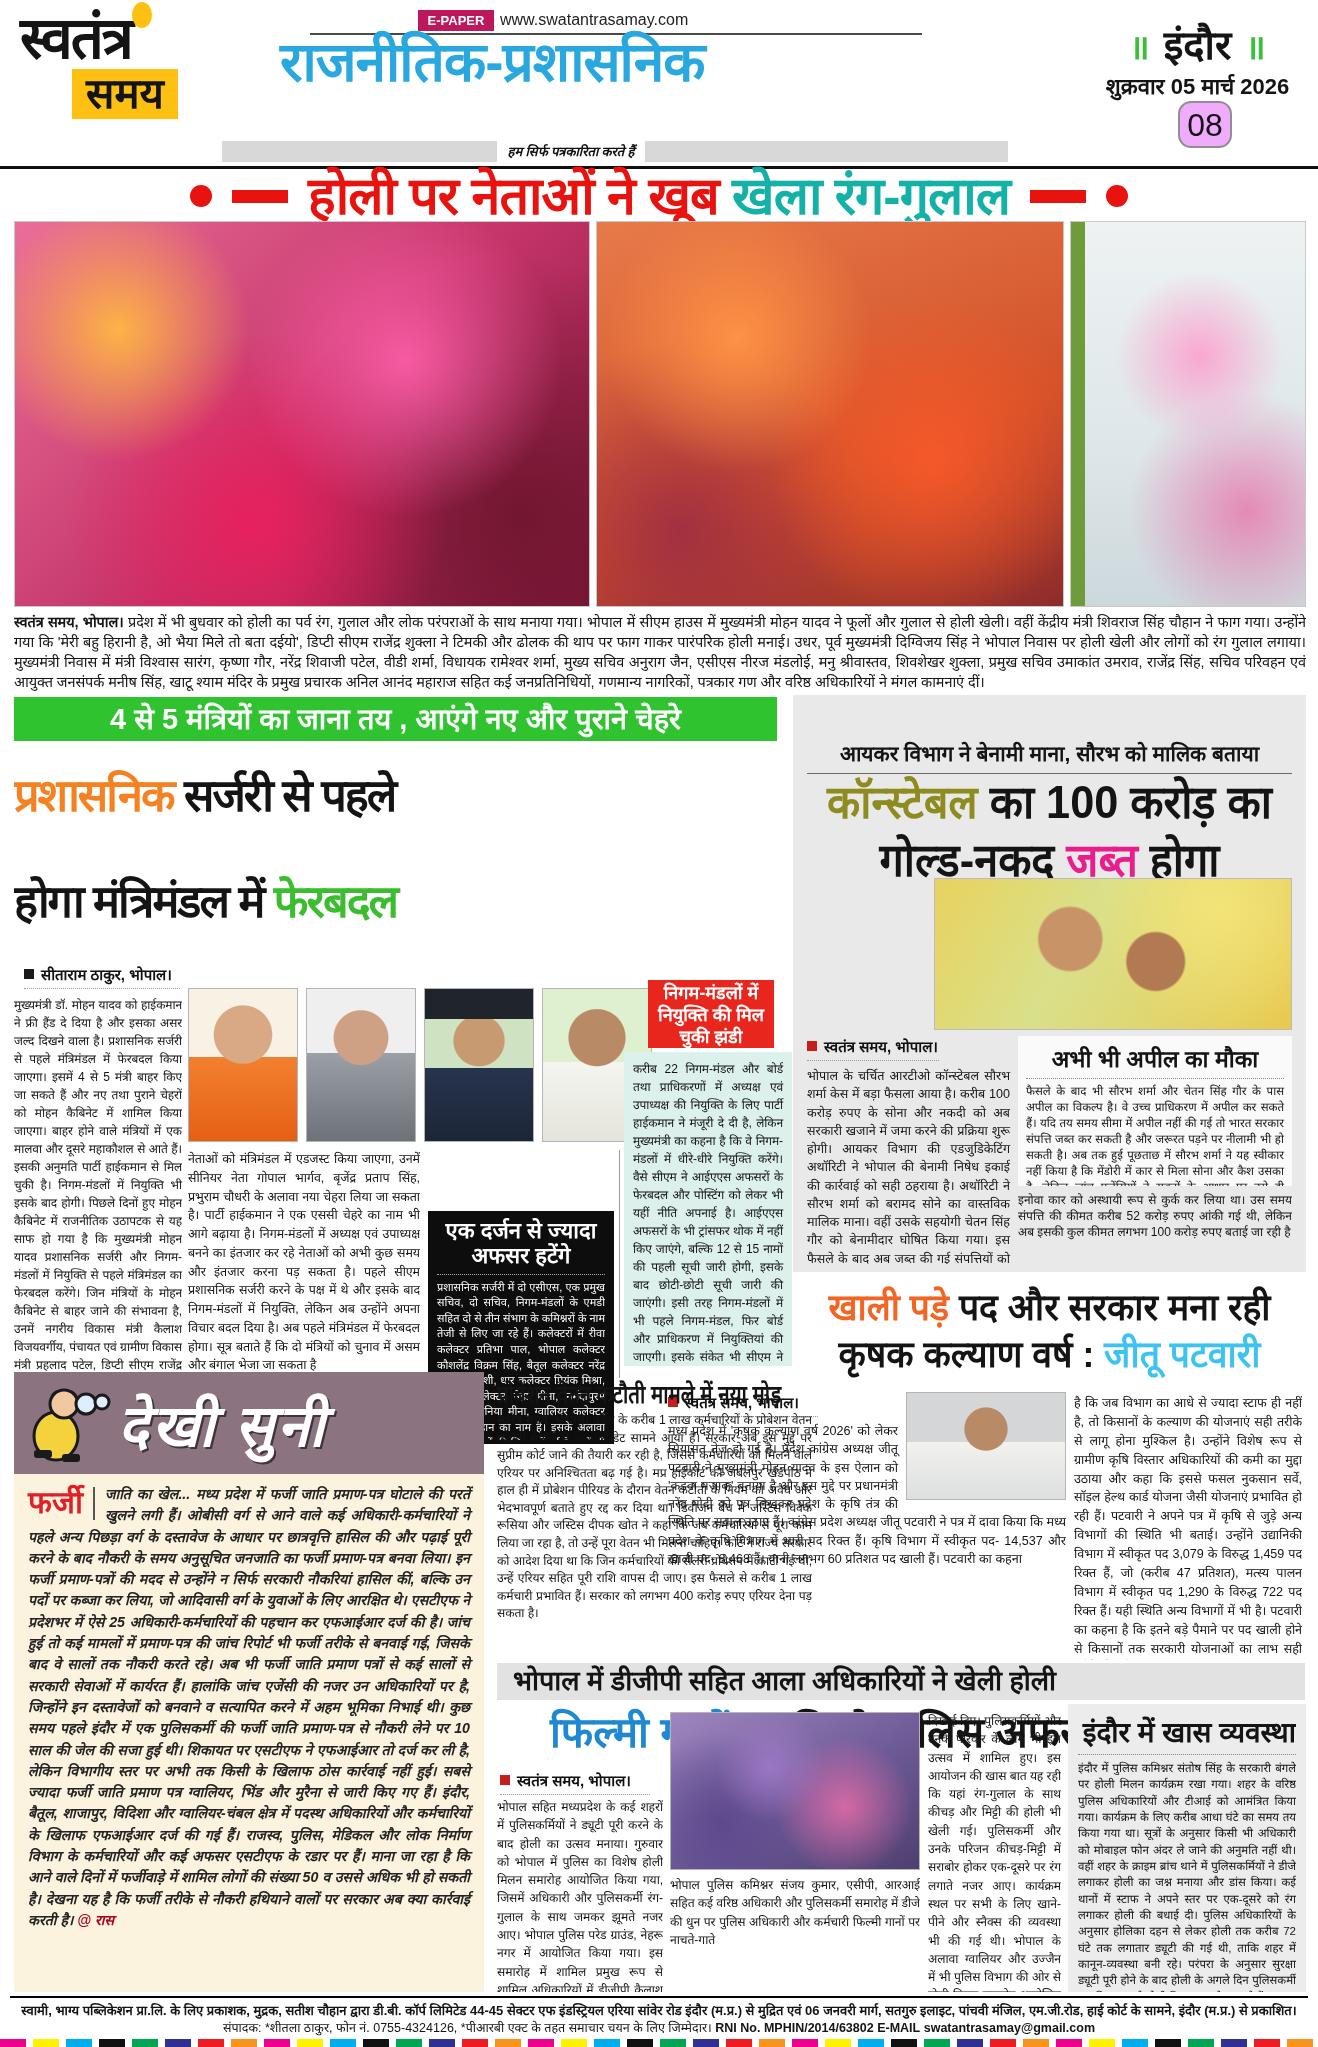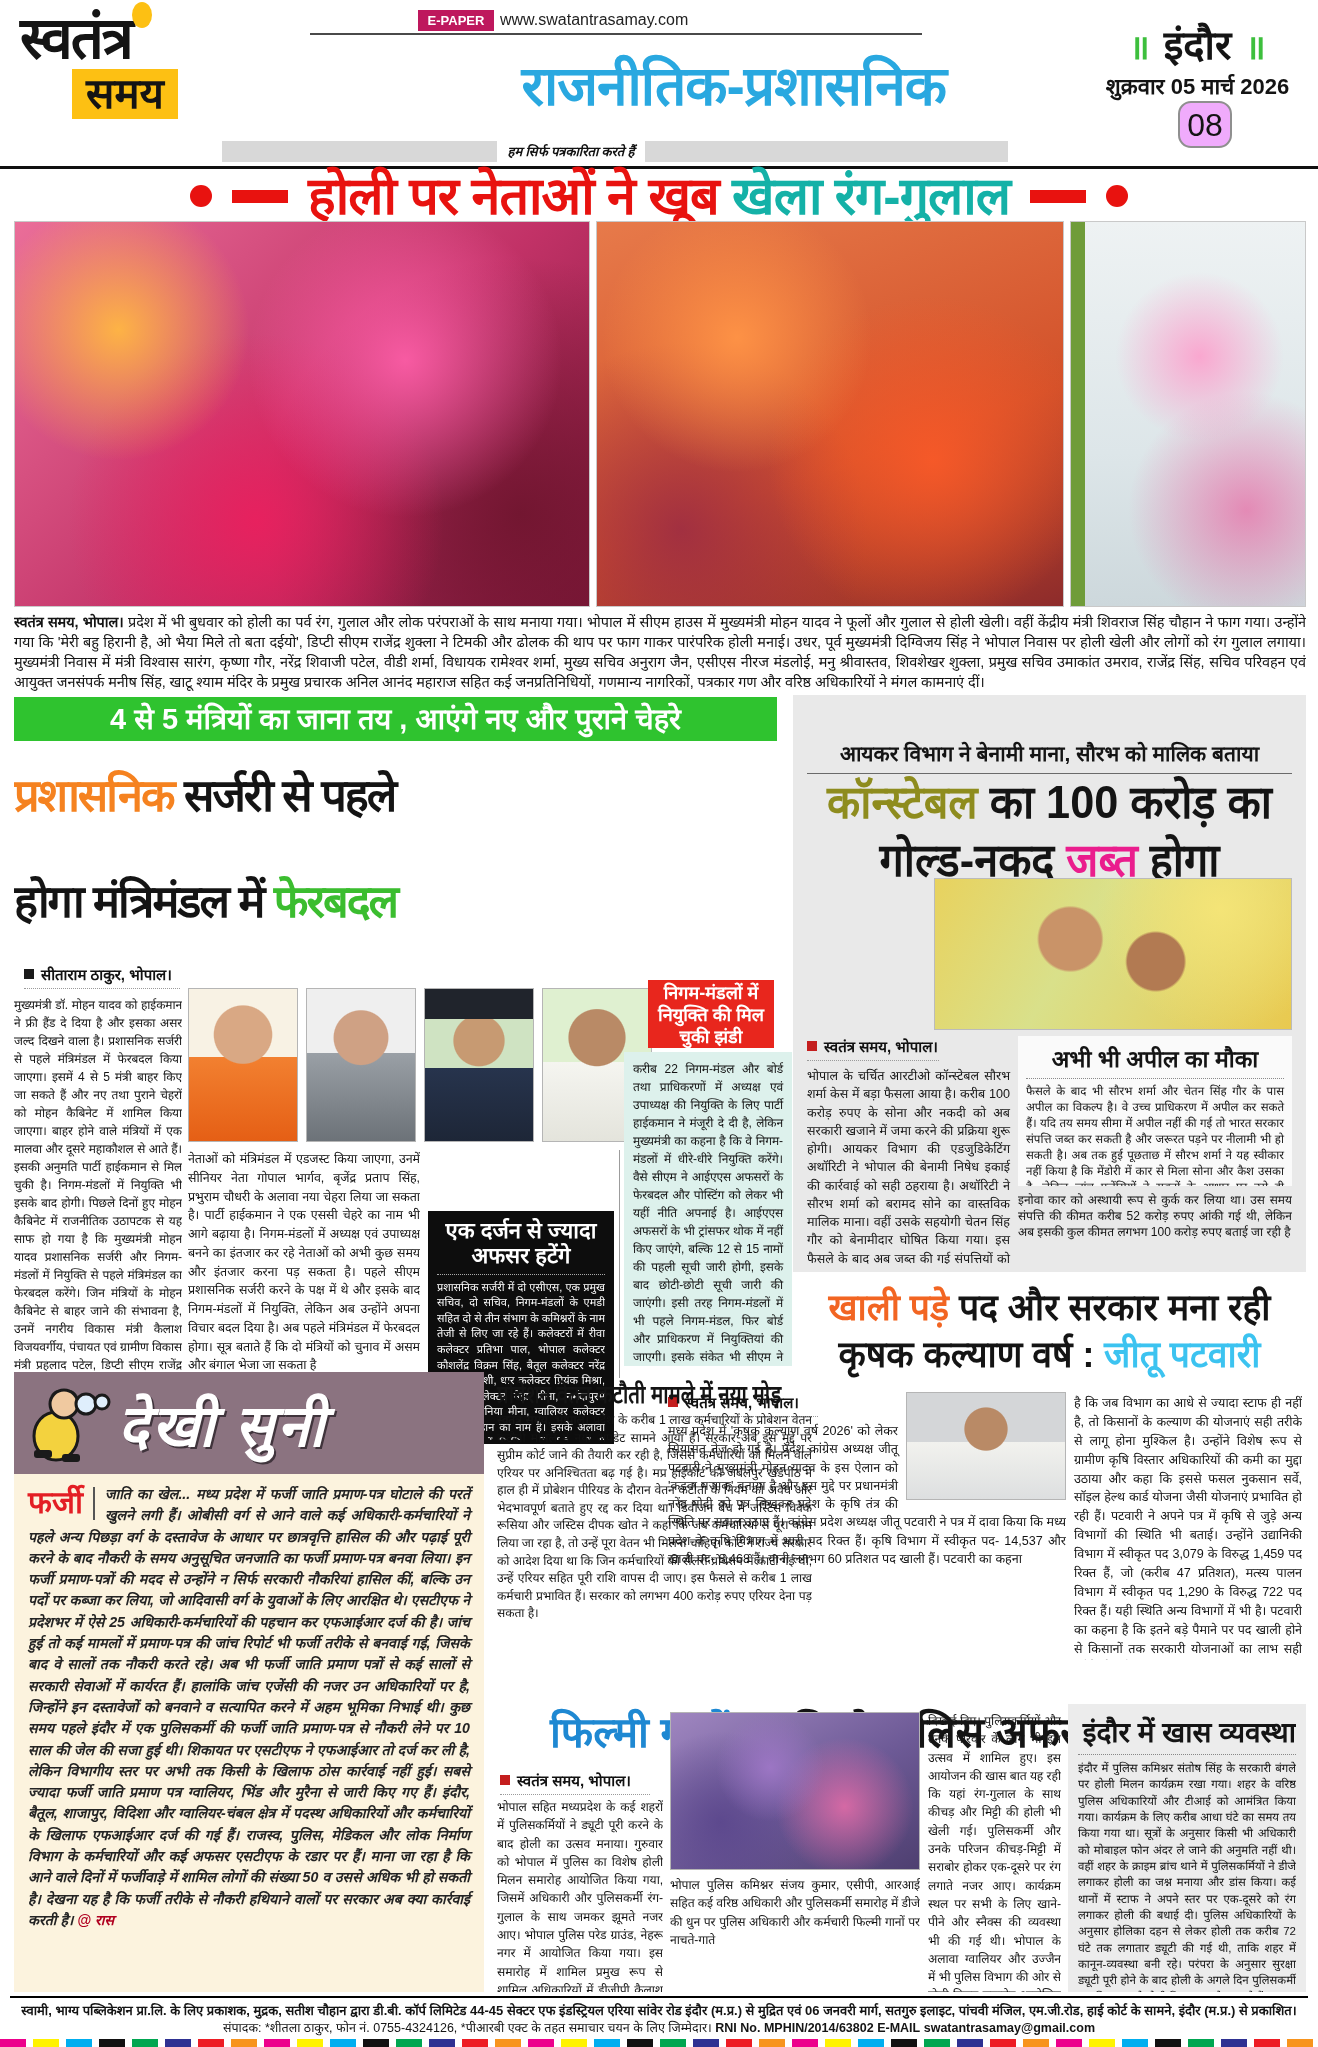--- a/index.html
+++ b/index.html
@@ -12,22 +12,22 @@
   
   .masthead{left:20px;top:8px;width:205px;height:158px;}
   .m1{font-size:58px;font-weight:bold;color:#141414;line-height:1.05;letter-spacing:-2px;}
   .m-dot{position:absolute;left:112px;top:-6px;width:20px;height:26px;border-radius:50%;background:#fdc013;}
   .m2{display:inline-block;background:#fdc013;color:#141414;font-size:42px;font-weight:bold;
       padding:0 14px;margin-left:52px;line-height:1.2;}
   .epaper{left:418px;top:10px;width:76px;height:21px;background:#be185d;color:#fff;
           font-size:13px;font-weight:bold;text-align:center;line-height:21px;}
   .website{left:500px;top:11px;font-size:16px;color:#222;}
   .hline{left:310px;top:33px;width:612px;border-top:2px solid #4a4a4a;}
-  .section-title{left:296px;top:34px;width:650px;text-align:right;font-size:55px;font-weight:bold;
-                 color:#29a8e0;line-height:1.05;letter-spacing:-1px;white-space:nowrap;margin-top:24px;}
+  .section-title{left:280px;top:34px;width:650px;text-align:left;font-size:55px;font-weight:bold;
+                 color:#29a8e0;line-height:1.05;letter-spacing:-1px;white-space:nowrap;}
   .tagbar{top:141px;height:21px;background:#d8d8d8;}
   .tagbar.l{left:222px;width:275px;}
   .tagbar.r{left:645px;width:363px;}
   .tagline{left:495px;top:141px;width:152px;text-align:center;font-family:"Liberation Serif",serif;
            font-style:italic;font-weight:bold;font-size:13px;line-height:21px;color:#111;}
   .edition{left:1085px;top:16px;width:225px;text-align:center;font-size:40px;font-weight:bold;white-space:nowrap;}
   .ed-mark{color:#3dbf3d;font-weight:bold;padding:0 14px;font-size:34px;}
   .dateline{left:1085px;top:70px;width:225px;text-align:center;font-size:22px;font-weight:bold;}
   .pagenum{left:1178px;top:101px;width:54px;height:47px;border:2px solid #8f8f8f;border-radius:13px;
            font-size:32px;text-align:center;line-height:45px;background:#f0abfc;}
@@ -314,20 +314,21 @@
       <span>जाति का खेल... मध्य प्रदेश में फर्जी जाति प्रमाण-पत्र घोटाले की परतें खुलने लगी हैं। ओबीसी वर्ग से आने वाले कई अधिकारी-कर्मचारियों ने पहले अन्य पिछड़ा वर्ग के दस्तावेज के आधार पर छात्रवृत्ति हासिल की और पढ़ाई पूरी करने के बाद नौकरी के समय अनुसूचित जनजाति का फर्जी प्रमाण-पत्र बनवा लिया। इन फर्जी प्रमाण-पत्रों की मदद से उन्होंने न सिर्फ सरकारी नौकरियां हासिल कीं, बल्कि उन पदों पर कब्जा कर लिया, जो आदिवासी वर्ग के युवाओं के लिए आरक्षित थे। एसटीएफ ने प्रदेशभर में ऐसे 25 अधिकारी-कर्मचारियों की पहचान कर एफआईआर दर्ज की है। जांच हुई तो कई मामलों में प्रमाण-पत्र की जांच रिपोर्ट भी फर्जी तरीके से बनवाई गई, जिसके बाद वे सालों तक नौकरी करते रहे। अब भी फर्जी जाति प्रमाण पत्रों से कई सालों से सरकारी सेवाओं में कार्यरत हैं। हालांकि जांच एजेंसी की नजर उन अधिकारियों पर है, जिन्होंने इन दस्तावेजों को बनवाने व सत्यापित करने में अहम भूमिका निभाई थी। कुछ समय पहले इंदौर में एक पुलिसकर्मी की फर्जी जाति प्रमाण-पत्र से नौकरी लेने पर 10 साल की जेल की सजा हुई थी। शिकायत पर एसटीएफ ने एफआईआर तो दर्ज कर ली है, लेकिन विभागीय स्तर पर अभी तक किसी के खिलाफ ठोस कार्रवाई नहीं हुई। सबसे ज्यादा फर्जी जाति प्रमाण पत्र ग्वालियर, भिंड और मुरैना से जारी किए गए हैं। इंदौर, बैतूल, शाजापुर, विदिशा और ग्वालियर-चंबल क्षेत्र में पदस्थ अधिकारियों और कर्मचारियों के खिलाफ एफआईआर दर्ज की गई हैं। राजस्व, पुलिस, मेडिकल और लोक निर्माण विभाग के कर्मचारियों और कई अफसर एसटीएफ के रडार पर हैं। माना जा रहा है कि आने वाले दिनों में फर्जीवाड़े में शामिल लोगों की संख्या 50 व उससे अधिक भी हो सकती है। देखना यह है कि फर्जी तरीके से नौकरी हथियाने वालों पर सरकार अब क्या कार्रवाई करती है। </span>
       <span class="dk-sign">@ रास</span>
     </div>
   </div>
 
   <div class="abs prob-head">प्रोबेशन वेतन कटौती मामले में नया मोड़</div>
   <div class="abs prob-body t">
     <span class="bold">स्वतंत्र समय, भोपाल। </span><span>प्रदेश के करीब 1 लाख कर्मचारियों के प्रोबेशन वेतन कटौती मामले में नया अपडेट सामने आया है। सरकार अब इस मुद्दे पर सुप्रीम कोर्ट जाने की तैयारी कर रही है, जिससे कर्मचारियों को मिलने वाले एरियर पर अनिश्चितता बढ़ गई है। मप्र हाईकोर्ट की जबलपुर खंडपीठ ने हाल ही में प्रोबेशन पीरियड के दौरान वेतन कटौती के नियम को अवैध और भेदभावपूर्ण बताते हुए रद्द कर दिया था। डिवीजन बेंच में जस्टिस विवेक रूसिया और जस्टिस दीपक खोत ने कहा कि जब कर्मचारियों से पूरा काम लिया जा रहा है, तो उन्हें पूरा वेतन भी मिलना चाहिए। कोर्ट ने राज्य सरकार को आदेश दिया था कि जिन कर्मचारियों की सैलरी प्रोबेशन में काटी गई थी, उन्हें एरियर सहित पूरी राशि वापस दी जाए। इस फैसले से करीब 1 लाख कर्मचारी प्रभावित हैं। सरकार को लगभग 400 करोड़ रुपए एरियर देना पड़ सकता है।</span>
   </div>
 
+  <div class="abs dgp-banner">भोपाल में डीजीपी सहित आला अधिकारियों ने खेली होली</div>
   <div class="abs filmi-head"><span class="c-blue">फिल्मी गानों</span><span> पर थिरके पुलिस अफसर, </span><span class="c-red2">कर्मचारी</span></div>
 
   <div class="abs byline filmi-byline">
     <span class="bsq" style="background:#c41e1e"></span>
     <span>स्वतंत्र समय, भोपाल।</span>
   </div>
   <div class="abs filmi-col1 t">भोपाल सहित मध्यप्रदेश के कई शहरों में पुलिसकर्मियों ने ड्यूटी पूरी करने के बाद होली का उत्सव मनाया। गुरुवार को भोपाल में पुलिस का विशेष होली मिलन समारोह आयोजित किया गया, जिसमें अधिकारी और पुलिसकर्मी रंग-गुलाल के साथ जमकर झूमते नजर आए। भोपाल पुलिस परेड ग्राउंड, नेहरू नगर में आयोजित किया गया। इस समारोह में शामिल प्रमुख रूप से शामिल अधिकारियों में डीजीपी कैलाश मकवाना,</div>
   <div class="abs filmi-photo"></div>
   <div class="abs filmi-col2 t">भोपाल पुलिस कमिश्नर संजय कुमार, एसीपी, आरआई सहित कई वरिष्ठ अधिकारी और पुलिसकर्मी समारोह में डीजे की धुन पर पुलिस अधिकारी और कर्मचारी फिल्मी गानों पर नाचते-गाते</div>
   <div class="abs filmi-col3 t">दिखाई दिए। पुलिसकर्मियों और उनके परिवार के लोग भी इस उत्सव में शामिल हुए। इस आयोजन की खास बात यह रही कि यहां रंग-गुलाल के साथ कीचड़ और मिट्टी की होली भी खेली गई। पुलिसकर्मी और उनके परिजन कीचड़-मिट्टी में सराबोर होकर एक-दूसरे पर रंग लगाते नजर आए। कार्यक्रम स्थल पर सभी के लिए खाने-पीने और स्नैक्स की व्यवस्था भी की गई थी। भोपाल के अलावा ग्वालियर और उज्जैन में भी पुलिस विभाग की ओर से होली मिलन समारोह आयोजित किए गए, जहां पुलिसकर्मियों ने सामूहिक रूप से त्योहार मनाया।</div>

